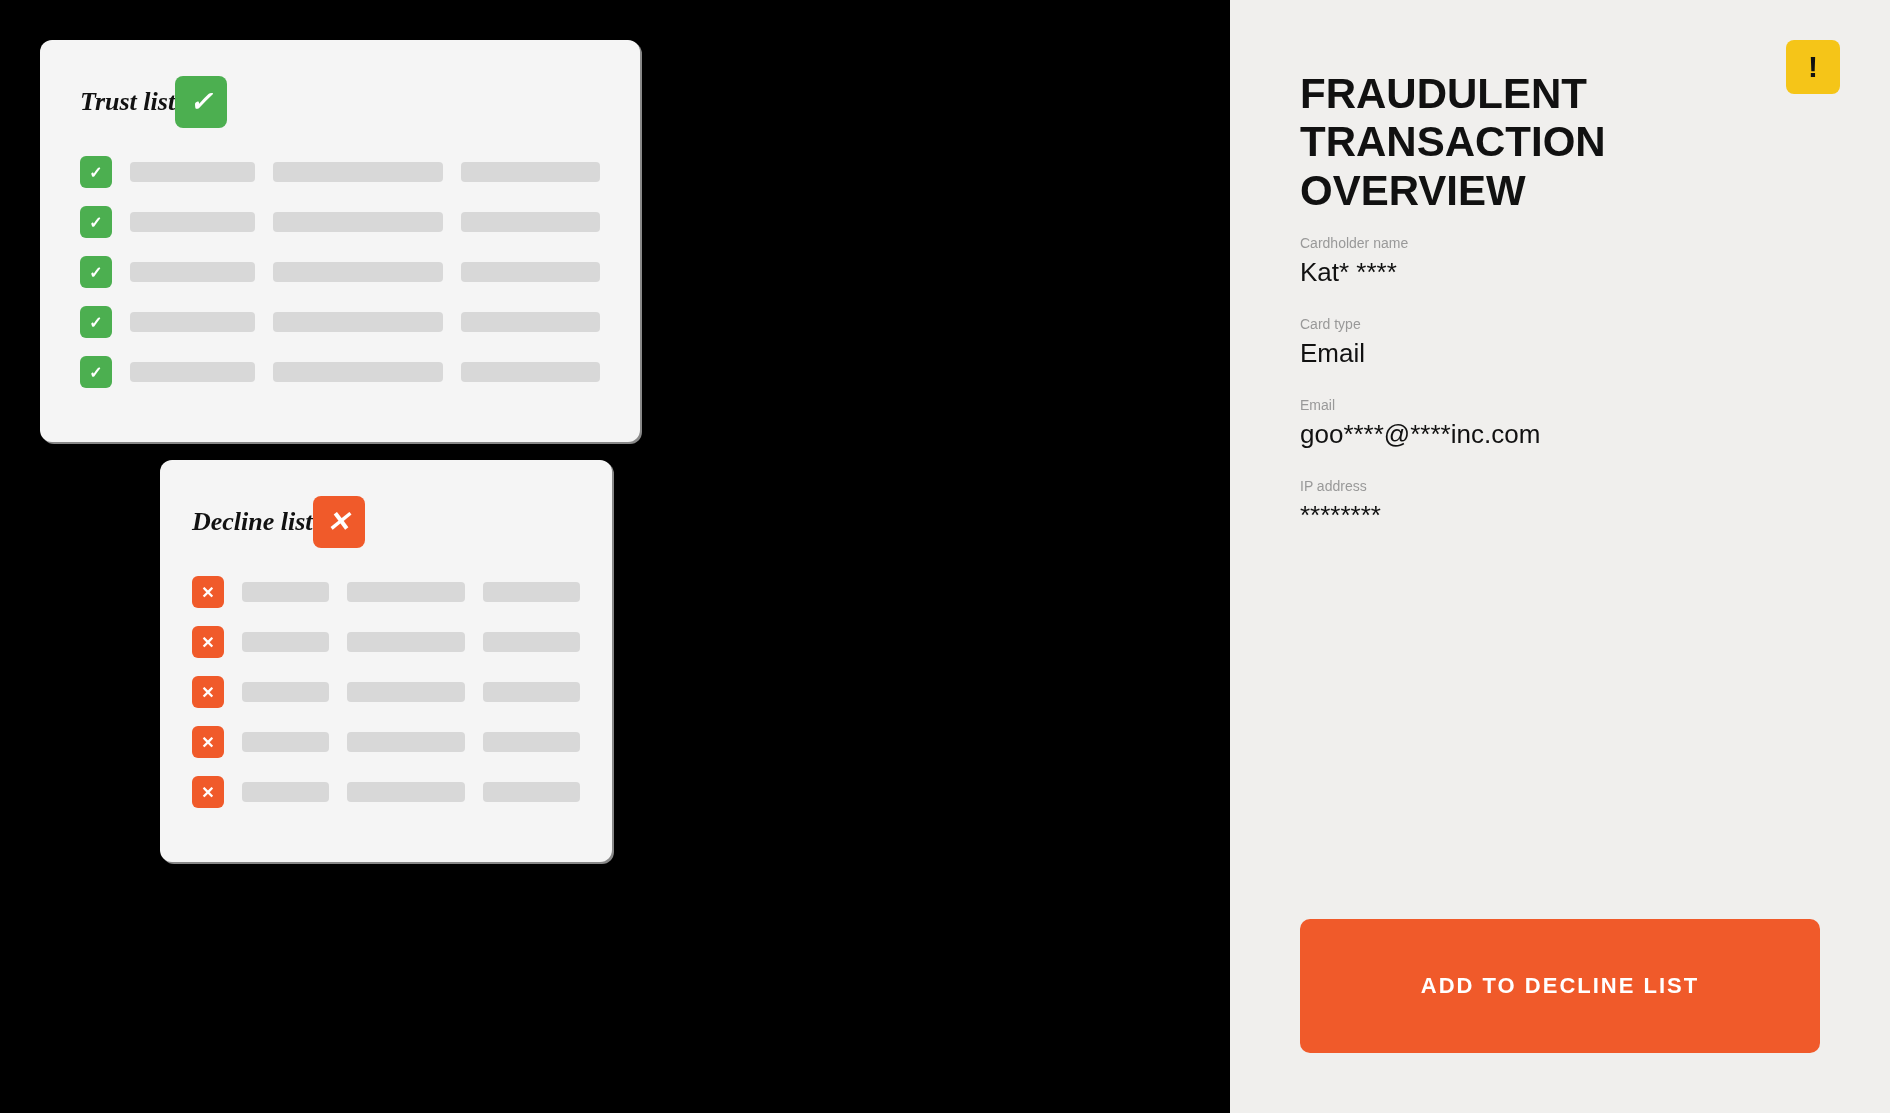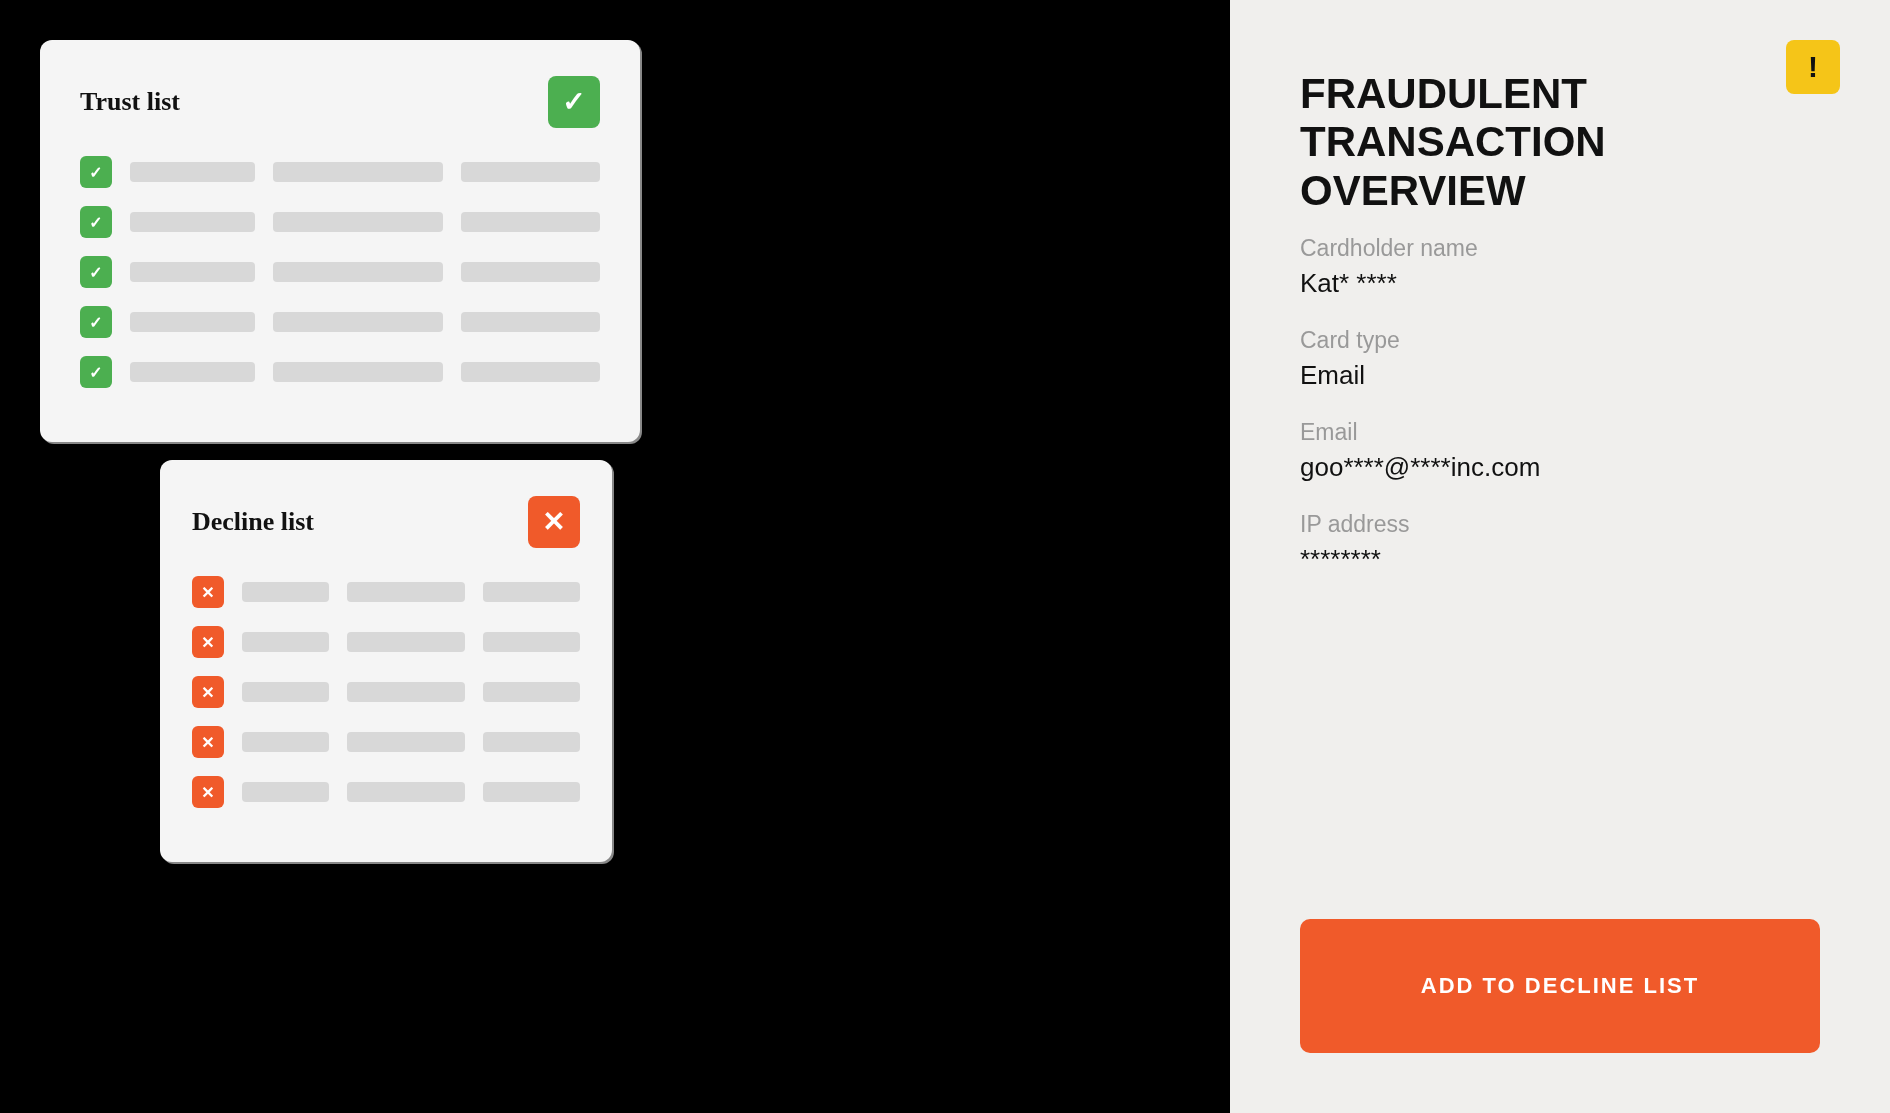--- a/index.html
+++ b/index.html
@@ -36,23 +36,23 @@
       padding: 36px 40px;
       width: 600px;
       position: absolute;
       top: 40px;
       left: 40px;
       box-shadow: 2px 2px 0px #888;
     }
 
     .card-header {
       display: flex;
-      justify-content: space-between;
       align-items: center;
       margin-bottom: 28px;
+      font-style: italic;
     }
 
     .card-title {
       font-size: 26px;
       font-weight: 700;
       font-family: Georgia, serif;
       color: #111;
     }
 
     .trust-badge {
@@ -178,21 +178,21 @@
       text-transform: uppercase;
       margin-top: 10px;
       font-family: Arial Black, Arial, sans-serif;
     }
 
     .detail-group {
       margin-bottom: 28px;
     }
 
     .detail-label {
-      font-size: 23px;
+      font-size: 14px;
       color: #999;
       margin-bottom: 6px;
       font-weight: 400;
     }
 
     .detail-value {
       font-size: 26px;
       color: #111;
       font-weight: 400;
       font-family: Arial, sans-serif;

